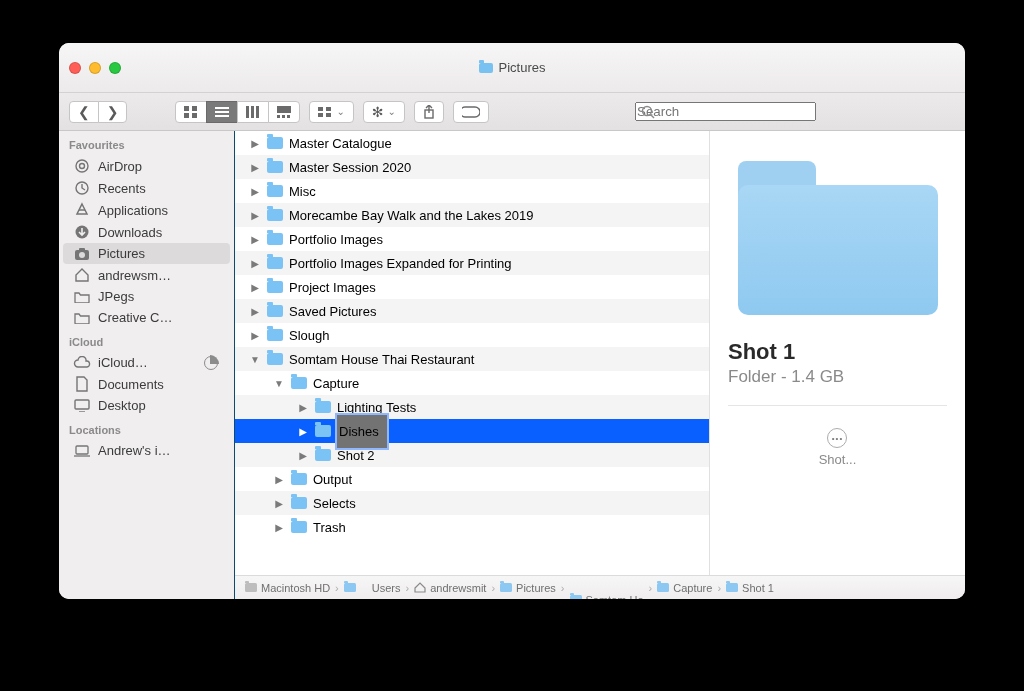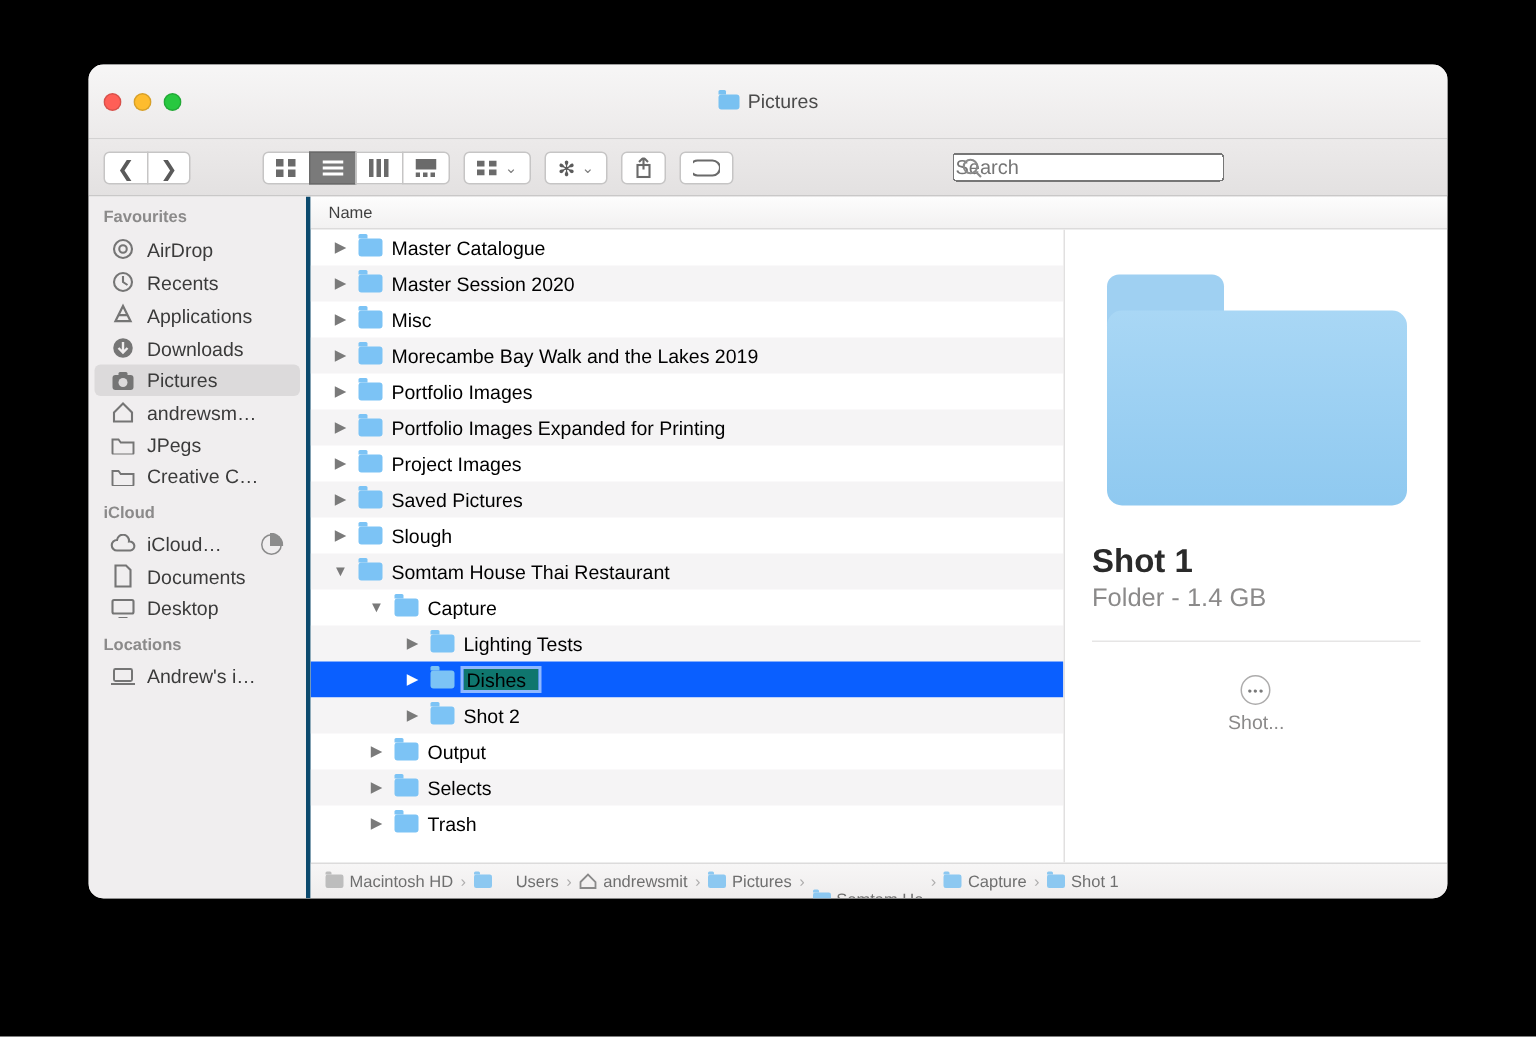--- a/index.html
+++ b/index.html
@@ -18,40 +18,40 @@
   .toolbar { height:38px; background: linear-gradient(#eceaea,#e3e1e1); border-bottom:1px solid #c9c8c8; display:flex; align-items:center; padding:0 10px; gap:9px;}
   .btn { height:22px; background:#fff; border:1px solid #c6c5c5; border-radius:4px; display:flex; align-items:center; justify-content:center; padding:0 8px; color:#5a5a5a; font-size:14px;}
   .btn-seg { display:flex; }
   .btn-seg .btn { border-radius:0; margin-left:-1px;}
   .btn-seg .btn:first-child{border-radius:4px 0 0 4px; margin-left:0;}
   .btn-seg .btn:last-child{border-radius:0 4px 4px 0;}
   .btn.active{ background:#7a7a7a; color:#fff; border-color:#6a6a6a;}
   .search-wrap{position:relative; flex:1; max-width:320px; margin-left:auto;}
   .search-wrap .mag{position:absolute; left:6px; top:3px; color:#8a8a8a;}
   .body { flex:1; display:flex; overflow:hidden;}
-  .sidebar { width:148px; background:#f0eeef; border-right:3px solid #0c4a6e; overflow:auto; font-size:13px;}
+  .sidebar { width:176px; background:#f0eeef; border-right:1px solid #0c4a6e; overflow:auto; font-size:13px;}
   .sb-head { color:#8b8a8a; font-weight:600; font-size:11px; padding:8px 10px 4px;}
   .sb-item { display:flex; align-items:center; gap:7px; padding:3px 10px 3px 14px; color:#3b3b3b; cursor:default;}
   .sb-item.sel { background:#dcdadb; border-radius:4px; margin:0 4px; padding-left:10px;}
   .sb-item .icn { width:18px; display:flex; justify-content:center; color:#757575;}
   .pie{width:14px;height:14px;border-radius:50%;border:1.5px solid #8c8c8c;position:relative;}
   .pie::after{content:"";position:absolute;top:-1.5px;right:-1.5px;width:8px;height:8px;border-top:1.5px solid #8c8c8c;border-right:1.5px solid #8c8c8c;border-radius:0 14px 0 0;background:#8c8c8c;transform-origin:bottom left;}
   .main { flex:1; display:flex; flex-direction:column; overflow:hidden;}
   .list-head { height:22px; background:linear-gradient(#fdfdfd,#f2f1f1); border-bottom:1px solid #dcdbdb; font-size:11px; color:#3f3f3f; display:flex; align-items:center; padding-left:12px;}
   .middle { flex:1; display:flex; overflow:hidden;}
   .filelist { flex:1; overflow:auto; font-size:13px;}
   .row { height:24px; display:flex; align-items:center; padding-left:8px; gap:6px;}
   .row.alt { background:#f5f4f5;}
   .row.sel { background:#0a5fff; color:#fff;}
   .row.sel .tri{color:#fff;}
   .tri { width:12px; color:#7a7a7a; font-size:10px; display:flex; justify-content:center;}
   .folder { width:16px; height:12px; background:#7cc3f5; border-radius:2px; position:relative;}
   .folder::before{content:"";position:absolute;top:-3px;left:0;width:6px;height:3px;background:#7cc3f5;border-radius:1px 1px 0 0;}
   .folder.dark{background:#3a3a3a;} .folder.dark::before{background:#3a3a3a;}
-  .row input { font-size:13px; border:none; outline:2px solid #8fb8ff; background:#0f766e; color:#000; padding:0px 2px; height:14px; }
+  .row input { font-size:13px; border:none; outline:2px solid #8fb8ff; background:#737373; color:#000; padding:0px 2px; height:33px; }
   .preview { width:256px; border-left:1px solid #e1e0e0; display:flex; flex-direction:column; align-items:center; padding:18px 18px 8px; }
   .bigfolder { width:200px; height:160px; position:relative; margin-top:6px; margin-bottom:24px;}
   .bigfolder .body2{position:absolute;bottom:0;left:0;right:0;height:130px;border-radius:10px;background:linear-gradient(#a9d7f5,#8fc9f0);}
   .bigfolder .tab2{position:absolute;top:6px;left:0;width:78px;height:34px;border-radius:8px 8px 0 0;background:#9fd0f2;}
   .pv-title{align-self:flex-start; font-size:22px; font-weight:600; color:#2a2a2a;}
   .pv-sub{align-self:flex-start;font-size:17px;color:#8b8a8a;margin-top:2px;}
   .pv-div{width:100%;height:1px;background:#e6e5e5;margin:18px 0 22px;}
   .more{color:#8b8a8a;font-size:13px;display:flex;flex-direction:column;align-items:center;gap:4px;}
   .more .ell{width:20px;height:20px;border-radius:50%;border:1.3px solid #adacac;display:flex;align-items:center;justify-content:center;letter-spacing:1px;font-size:8px;color:#7a7a7a;}
   .pathbar{height:24px;background:linear-gradient(#f7f6f6,#efeded);border-top:1px solid #dcdbdb;display:flex;align-items:center;padding:0 10px;font-size:11px;color:#6f6f6f;gap:5px;overflow:hidden;}
@@ -259,21 +259,20 @@
           <span class="icn">
             <svg width="18" height="12">
               <rect x="3" y="1" width="12" height="8" rx="1" fill="none" stroke="#757575" stroke-width="1.3"></rect>
               <path d="M1 11 h16" stroke="#757575" stroke-width="1.3"></path>
             </svg>
           </span>
           <span>Andrew's i…</span>
         </div>
       </div>
     <div class="main">
-      <div class="list-head">Name</div>
       <div class="middle">
         <div class="filelist" id="filelist">
             <div class="row">
               <span style="width: 0px;"></span>
               <span class="tri">▶</span>
               <span class="folder"></span>
               <span>Master Catalogue</span>
             </div>
             <div class="row alt">
               <span style="width: 0px;"></span>

